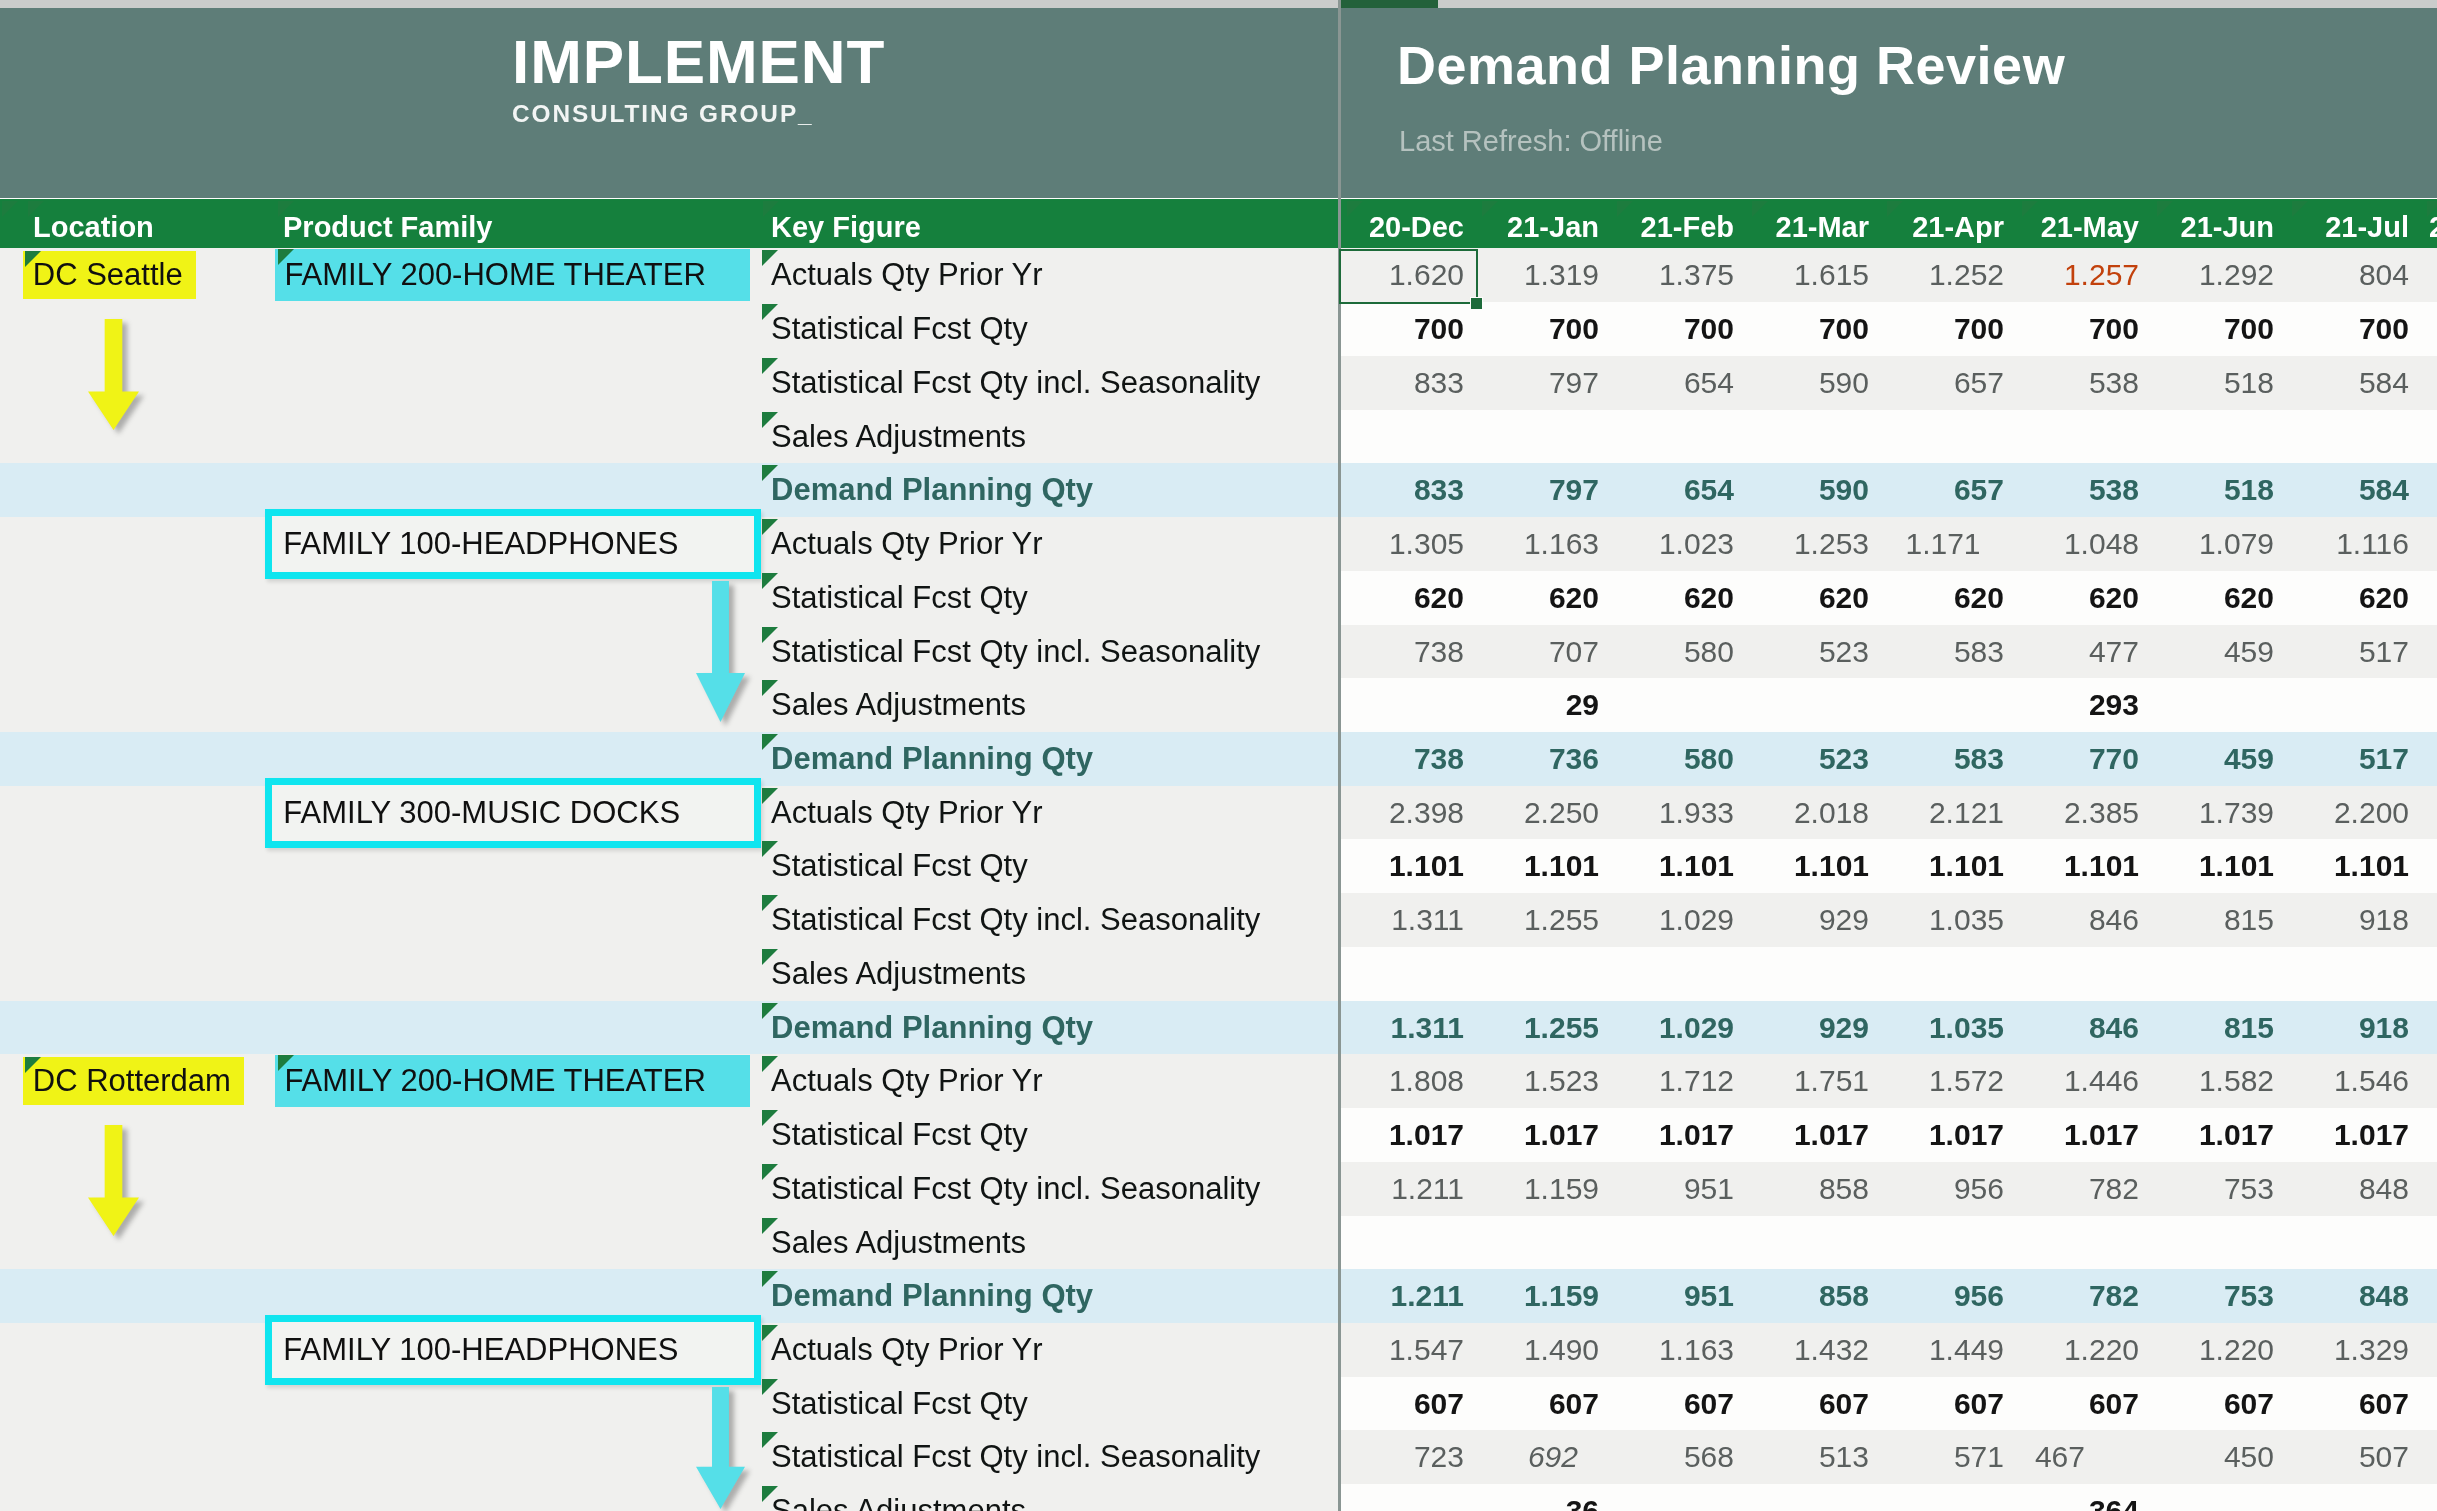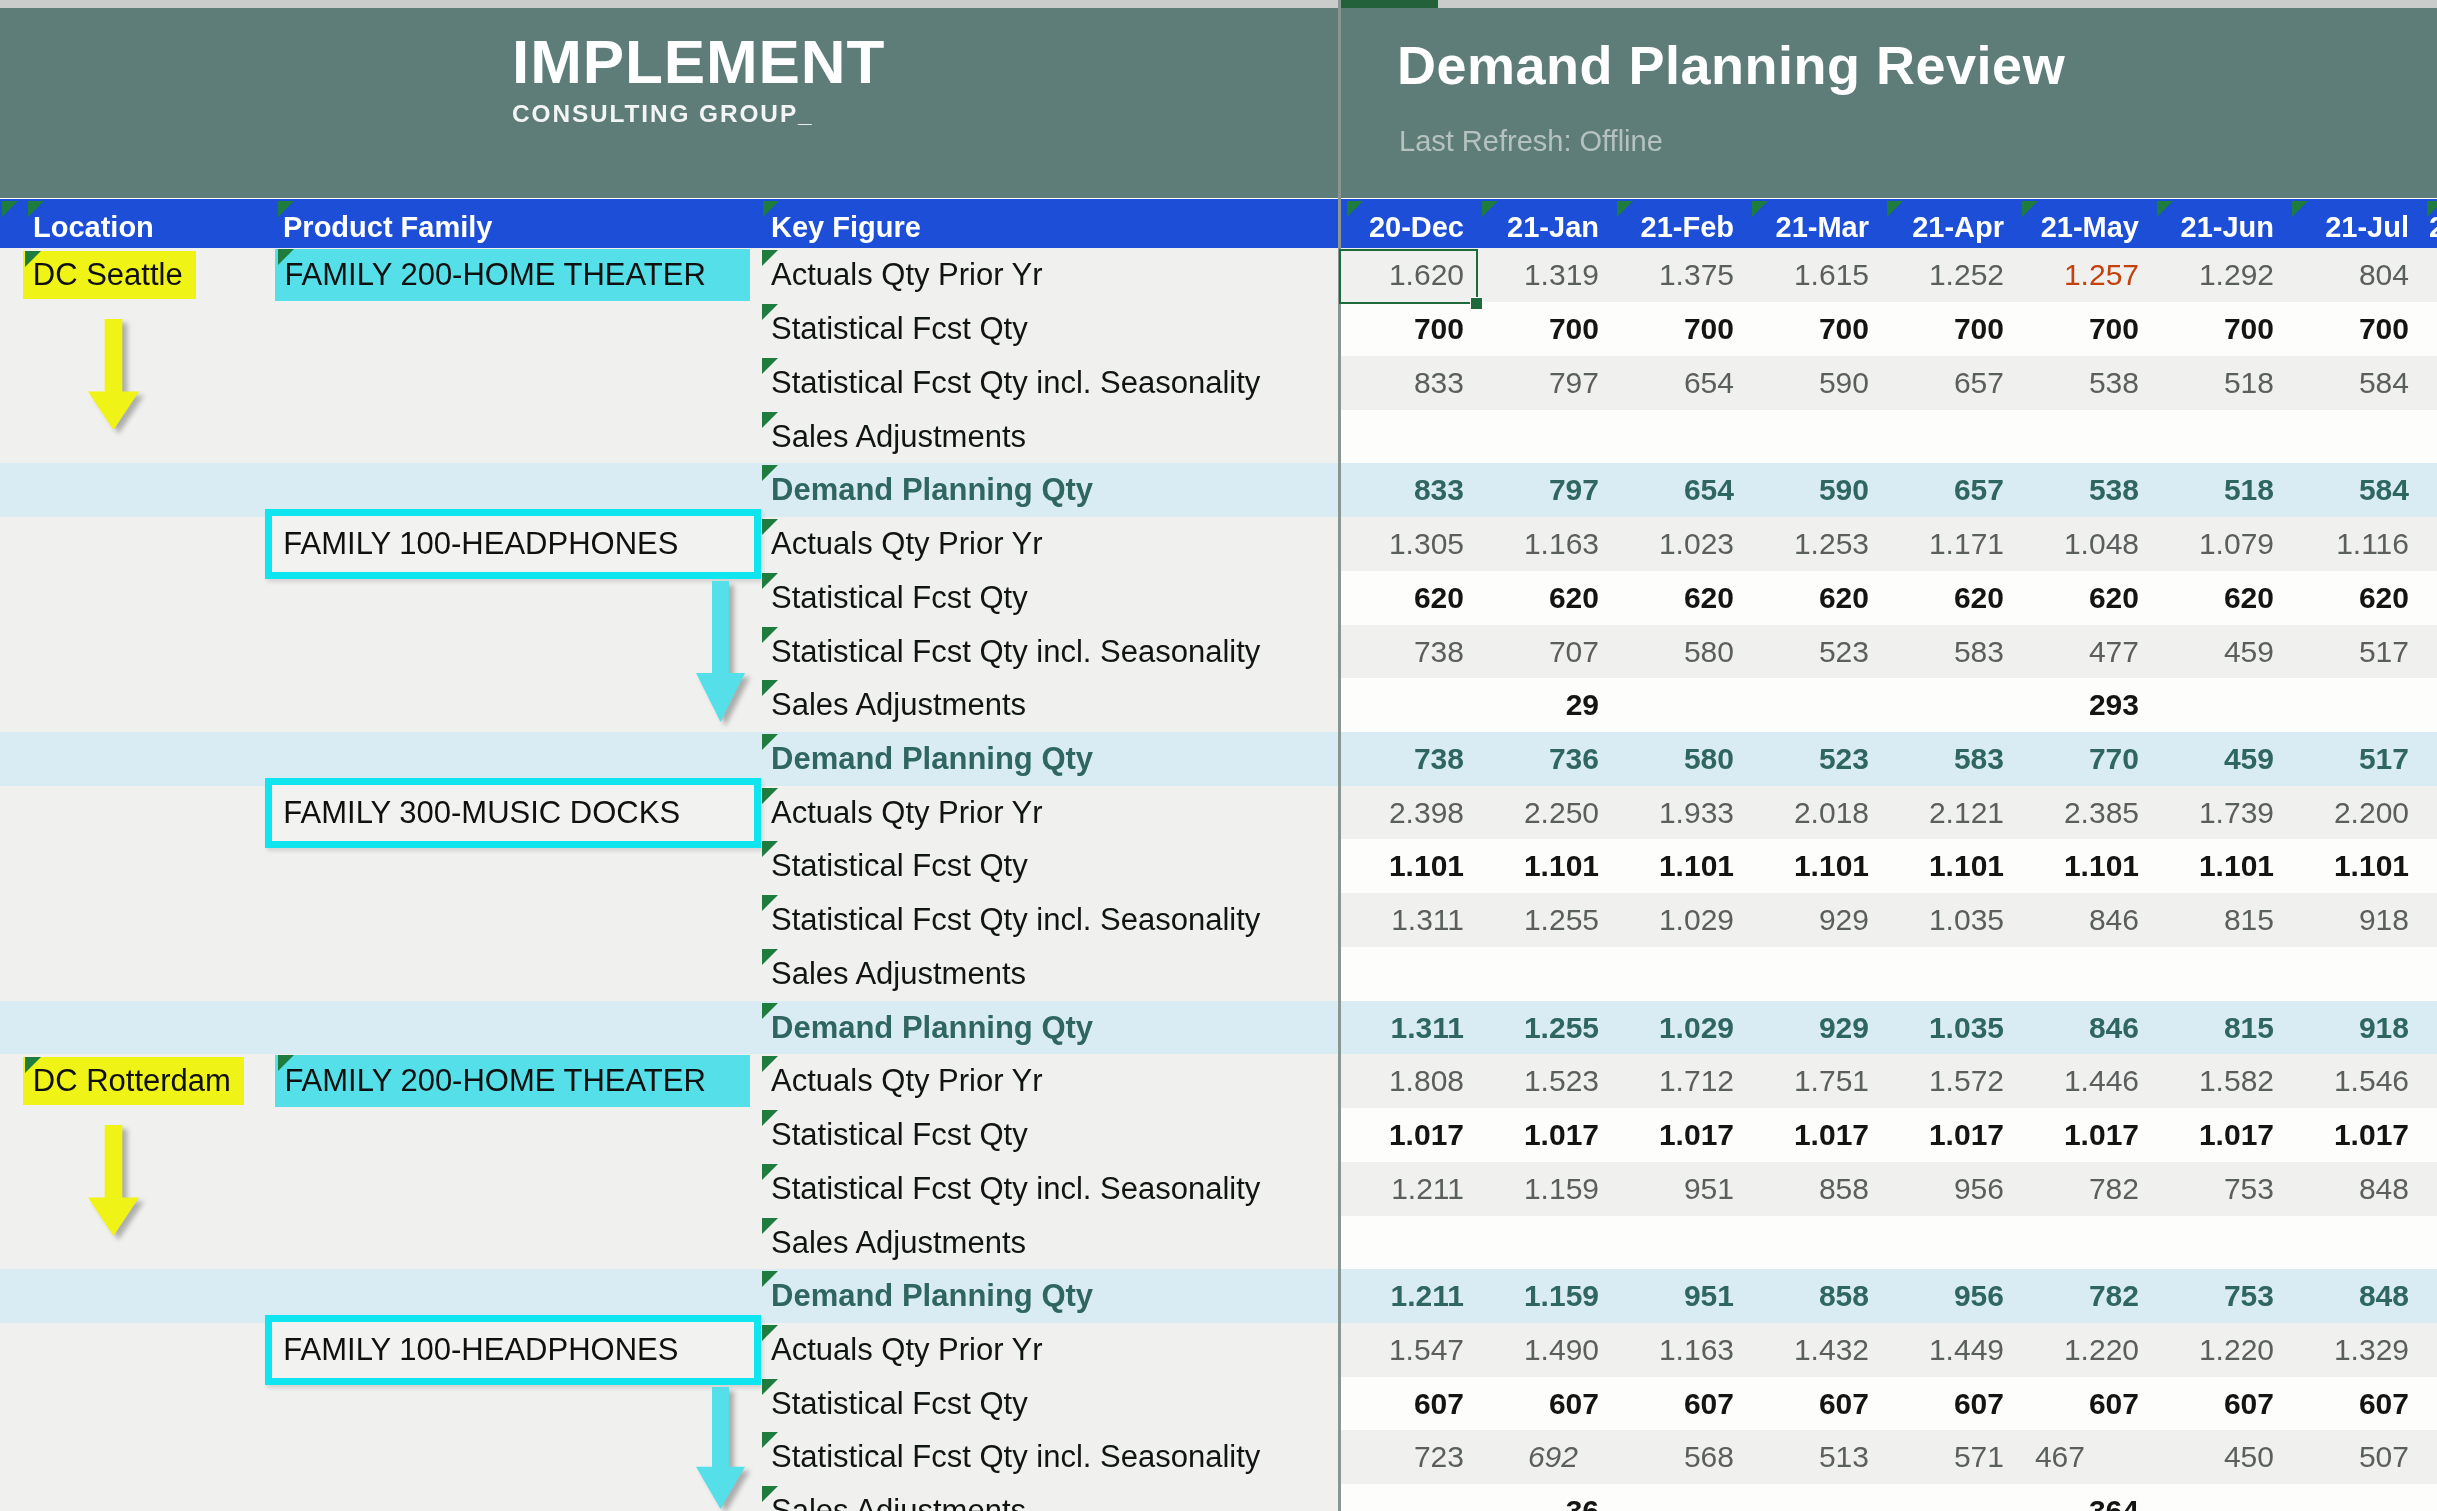--- a/index.html
+++ b/index.html
@@ -16,21 +16,21 @@
 
   
   #header-band { left:0; top:8.4px; width:2438px; height:190px; background:#5e7d78; }
   #logo-block { left:512px; top:20.6px; color:#fff; }
   #logo-main { font-size:62px; font-weight:700; letter-spacing:0.9px; line-height:1.05; }
   #logo-sub  { font-size:24.4px; font-weight:700; letter-spacing:1.9px; margin-top:5.6px; color:#f2f5f4; }
   #page-title { left:1397px; top:26px; color:#ffffff; font-size:54px; font-weight:700; letter-spacing:0.5px; }
   #page-subtitle { left:1399px; top:117px; color:#b5c2bf; font-size:29px; font-weight:400; }
 
   
-  #col-header { left:0; top:199px; width:2438px; height:50px; background:#1d4ed8; }
+  #col-header { left:0; top:199px; width:2438px; height:50px; background:#15803d; }
   .col-label { position:absolute; top:12.2px; color:#ffffff; font-size:29px; font-weight:700; }
   .month-label { position:absolute; top:12.2px; color:#ffffff; font-size:29px; font-weight:700; text-align:right; }
 
   
   .tri { position:absolute; width:0; height:0;
          border-top:16px solid #1d7c3e; border-right:16px solid transparent; z-index:6; }
 
   
   #pane-sep { left:1338px; top:0; width:2.8px; height:1511px; background:#8a9693; z-index:7; }
 
@@ -178,21 +178,21 @@
       <div class="row" style="top: 517px; height: 54px; background: rgb(240, 240, 238);">
         <div class="leftpane" style="background: rgb(240, 240, 238);">
           <div class="tri" style="left: 762px; top: 1.9px;"></div>
           <div class="kf-label">Actuals Qty Prior Yr</div>
           <div class="fam-box">FAMILY 100-HEADPHONES</div>
         </div>
         <div class="val" style="left: 1342px; color: rgb(90, 95, 94); font-weight: 400;">1.305</div>
         <div class="val" style="left: 1477px; color: rgb(90, 95, 94); font-weight: 400;">1.163</div>
         <div class="val" style="left: 1612px; color: rgb(90, 95, 94); font-weight: 400;">1.023</div>
         <div class="val" style="left: 1747px; color: rgb(90, 95, 94); font-weight: 400;">1.253</div>
-        <div class="val" style="left: 1882px; color: rgb(90, 95, 94); font-weight: 400;">1.171</div>
+        <div class="val" style="left: 1882px; color: rgb(90, 95, 94); font-weight: 400; text-align: center;">1.171</div>
         <div class="val" style="left: 2017px; color: rgb(90, 95, 94); font-weight: 400;">1.048</div>
         <div class="val" style="left: 2152px; color: rgb(90, 95, 94); font-weight: 400;">1.079</div>
         <div class="val" style="left: 2287px; color: rgb(90, 95, 94); font-weight: 400;">1.116</div>
       </div>
       <div class="row" style="top: 571px; height: 54px; background: rgb(253, 253, 252);">
         <div class="leftpane" style="background: rgb(240, 240, 238);">
           <div class="tri" style="left: 762px; top: 1.9px;"></div>
           <div class="kf-label">Statistical Fcst Qty</div>
         </div>
         <div class="val" style="left: 1342px; color: rgb(20, 20, 20); font-weight: 700;">620</div>

